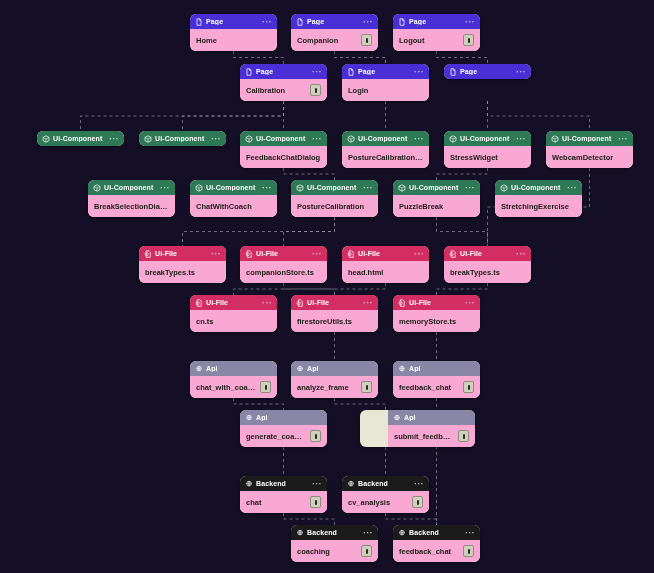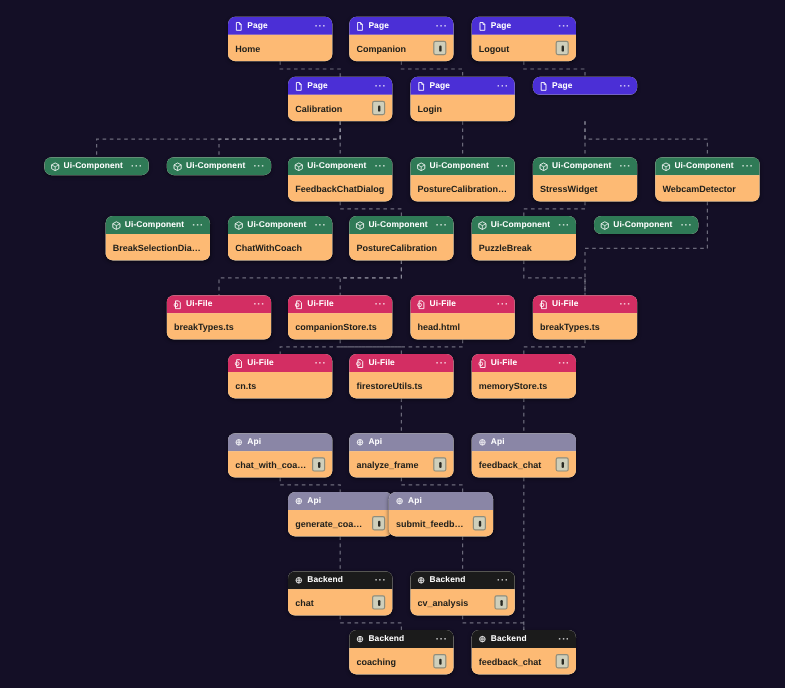--- a/index.html
+++ b/index.html
@@ -60,21 +60,21 @@
     height: 8px;
     flex: 0 0 auto;
     display: block;
   }
   .node-body {
     height: 22px;
     display: flex;
     align-items: center;
     padding: 0 6px;
     gap: 4px;
-    background: #fdba74;
+    background: #f9a8d4;
   }
   .node-body .btxt {
     flex: 1 1 auto;
     font-size: 7.5px;
     color: #20201c;
     font-weight: bold;
     white-space: nowrap;
     overflow: hidden;
     text-overflow: ellipsis;
   }
@@ -347,20 +347,23 @@
       </div>
       <div class="node k-uicomp" style="left: 495px; top: 180px;">
         <div class="node-head">
           <svg class="type-icon" viewBox="0 0 16 16">
             <path d="M8 1.6 14 4.8v6.4L8 14.4 2 11.2V4.8z" fill="none" stroke="#fff" stroke-width="1.4"></path>
             <path d="M2 4.8 8 8l6-3.2M8 8v6.4" fill="none" stroke="#fff" stroke-width="1.2"></path>
           </svg>
           <span class="htxt">Ui-Component</span>
           <span class="dots">···</span>
         </div>
+        <div class="node-body">
+          <span class="btxt">StretchingExercise</span>
+        </div>
       </div>
       <div class="node k-uifile" style="left: 139px; top: 246px;">
         <div class="node-head">
           <svg class="type-icon" viewBox="0 0 16 16">
             <path d="M4.5 1.5h5l3 3v10h-8z" fill="none" stroke="#fff" stroke-width="1.5"></path>
             <circle cx="5.3" cy="8.2" r="3.1" fill="none" stroke="#fff" stroke-width="1.4"></circle>
           </svg>
           <span class="htxt">Ui-File</span>
           <span class="dots">···</span>
         </div>
@@ -499,21 +502,21 @@
           </svg>
           <span class="htxt">Api</span>
         </div>
         <div class="node-body">
           <span class="btxt">generate_coachin...</span>
           <span class="badge">
             <i></i>
           </span>
         </div>
       </div>
-      <div class="node k-api" style="left: 324px; top: 410px;">
+      <div class="node k-api" style="left: 360px; top: 410px; padding-left: 28px;">
         <div class="node-head">
           <svg class="type-icon" viewBox="0 0 16 16">
             <circle cx="8" cy="7.2" r="4.6" fill="none" stroke="#fff" stroke-width="1.4"></circle>
             <path d="M3.4 7.2h9.2M8 2.6c1.5 1.6 1.5 7.6 0 9.2M8 2.6C6.5 4.2 6.5 10.2 8 11.8" fill="none" stroke="#fff" stroke-width="1.1"></path>
           </svg>
           <span class="htxt">Api</span>
         </div>
         <div class="node-body">
           <span class="btxt">submit_feedback</span>
           <span class="badge">

